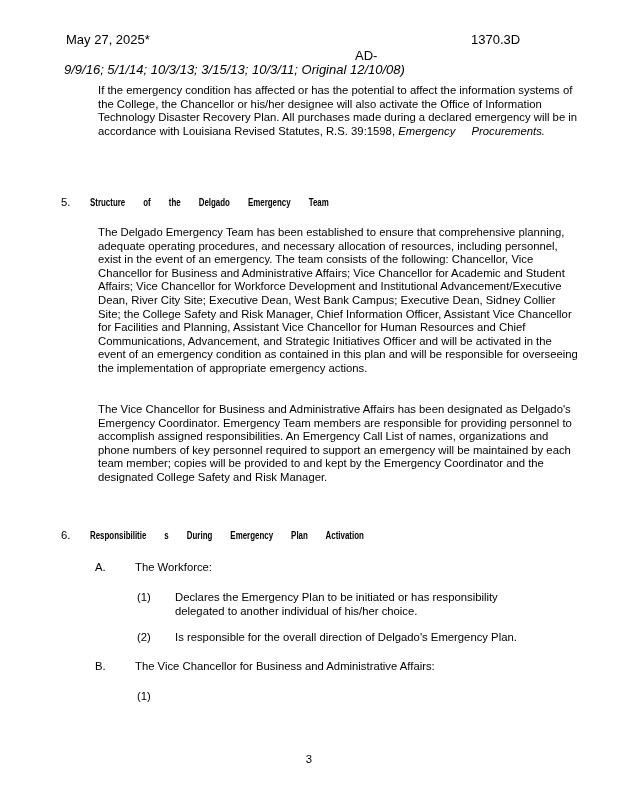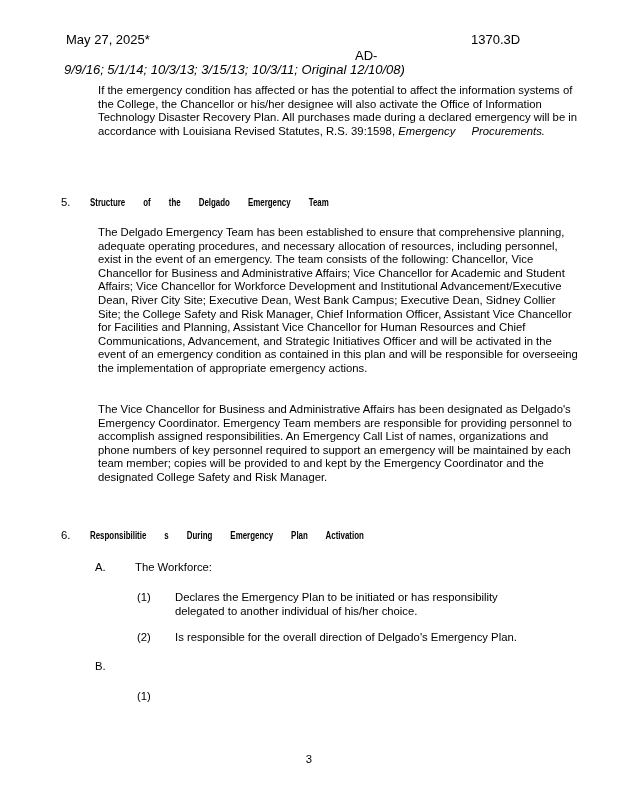--- a/index.html
+++ b/index.html
@@ -60,18 +60,19 @@
   <span class="abs" style="left:95px; top:561px;">A.</span>
   <span class="abs" style="left:135px; top:561px;">The Workforce:</span>
 
   <span class="abs" style="left:137px; top:591px;">(1)</span>
   <div class="abs para" style="left:175px; top:591px; width:372px;">Declares the Emergency Plan to be initiated or has responsibility delegated to another individual of his/her choice.</div>
 
   <span class="abs" style="left:137px; top:631px;">(2)</span>
   <div class="abs para" style="left:175px; top:631px; width:410px;">Is responsible for the overall direction of Delgado's Emergency Plan.</div>
 
   <span class="abs" style="left:95px; top:660px;">B.</span>
+  <span class="abs" style="left:135px; top:660px;">The Vice Chancellor for Business and Administrative Affairs:</span>
 
   <span class="abs" style="left:137px; top:690px;">(1)</span>
 
   <div class="abs pagenum" style="left:0px; top:753px;">3</div>
 
 </div>
 
 </body></html>

